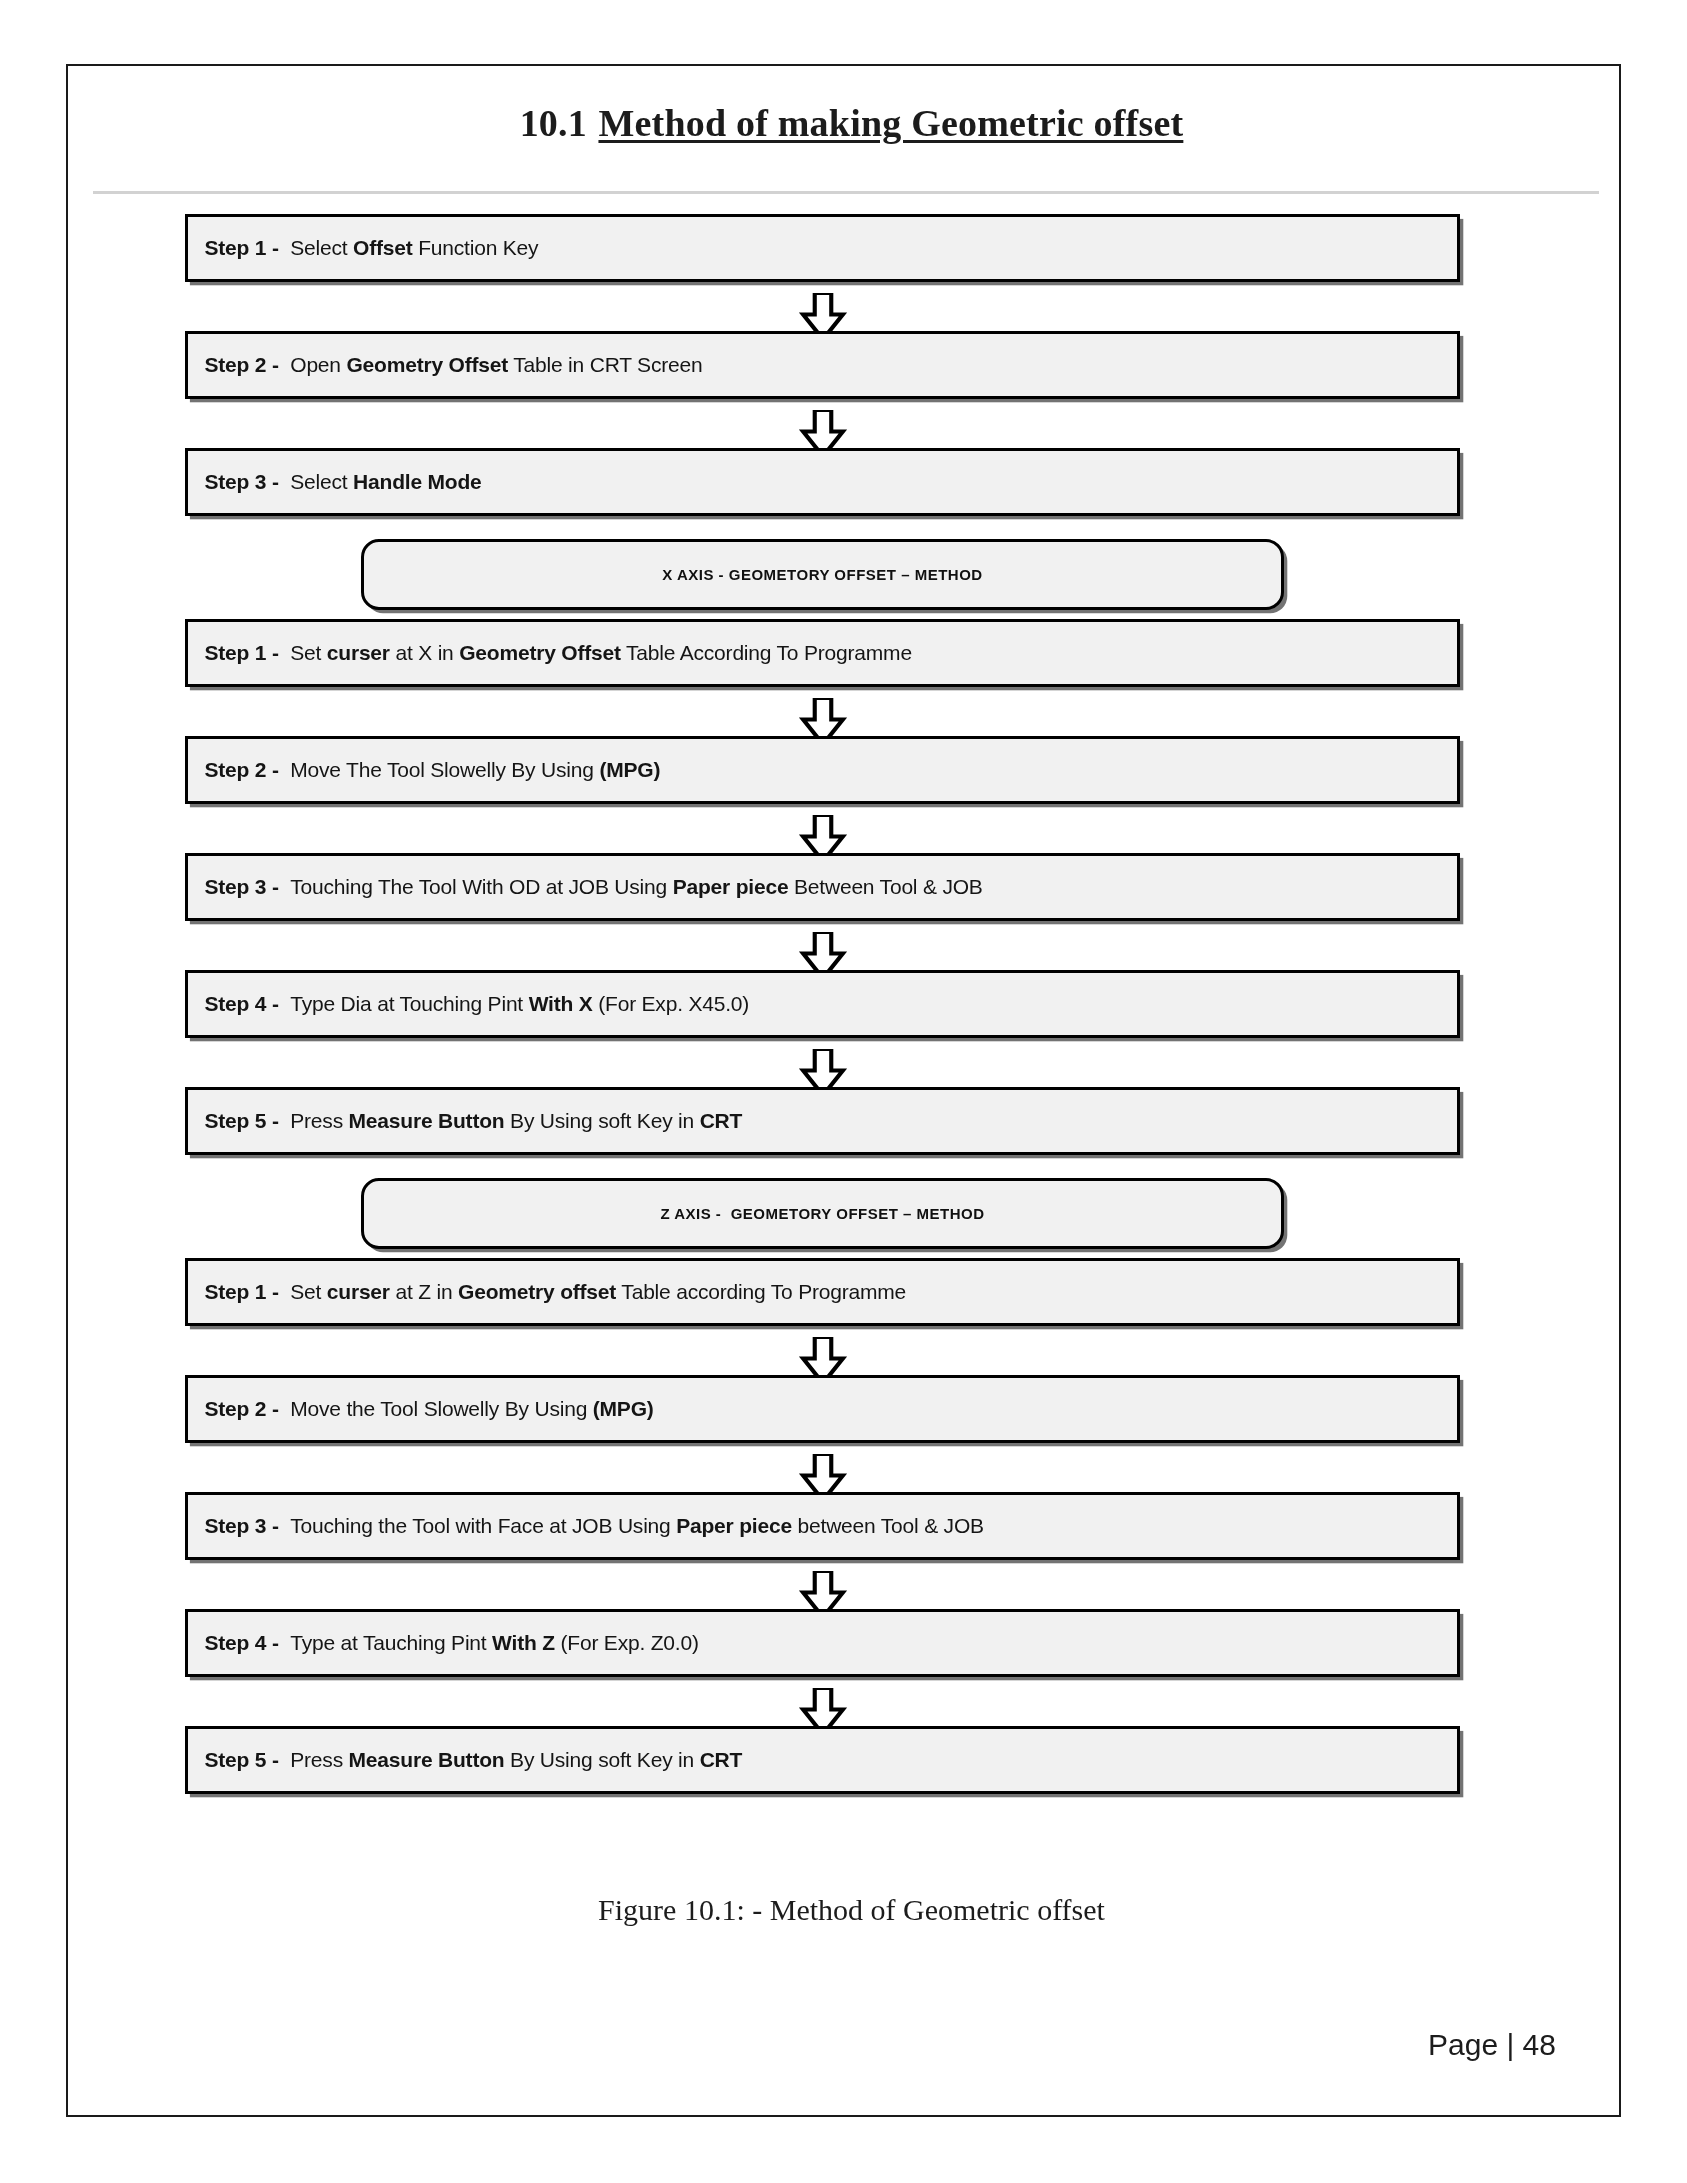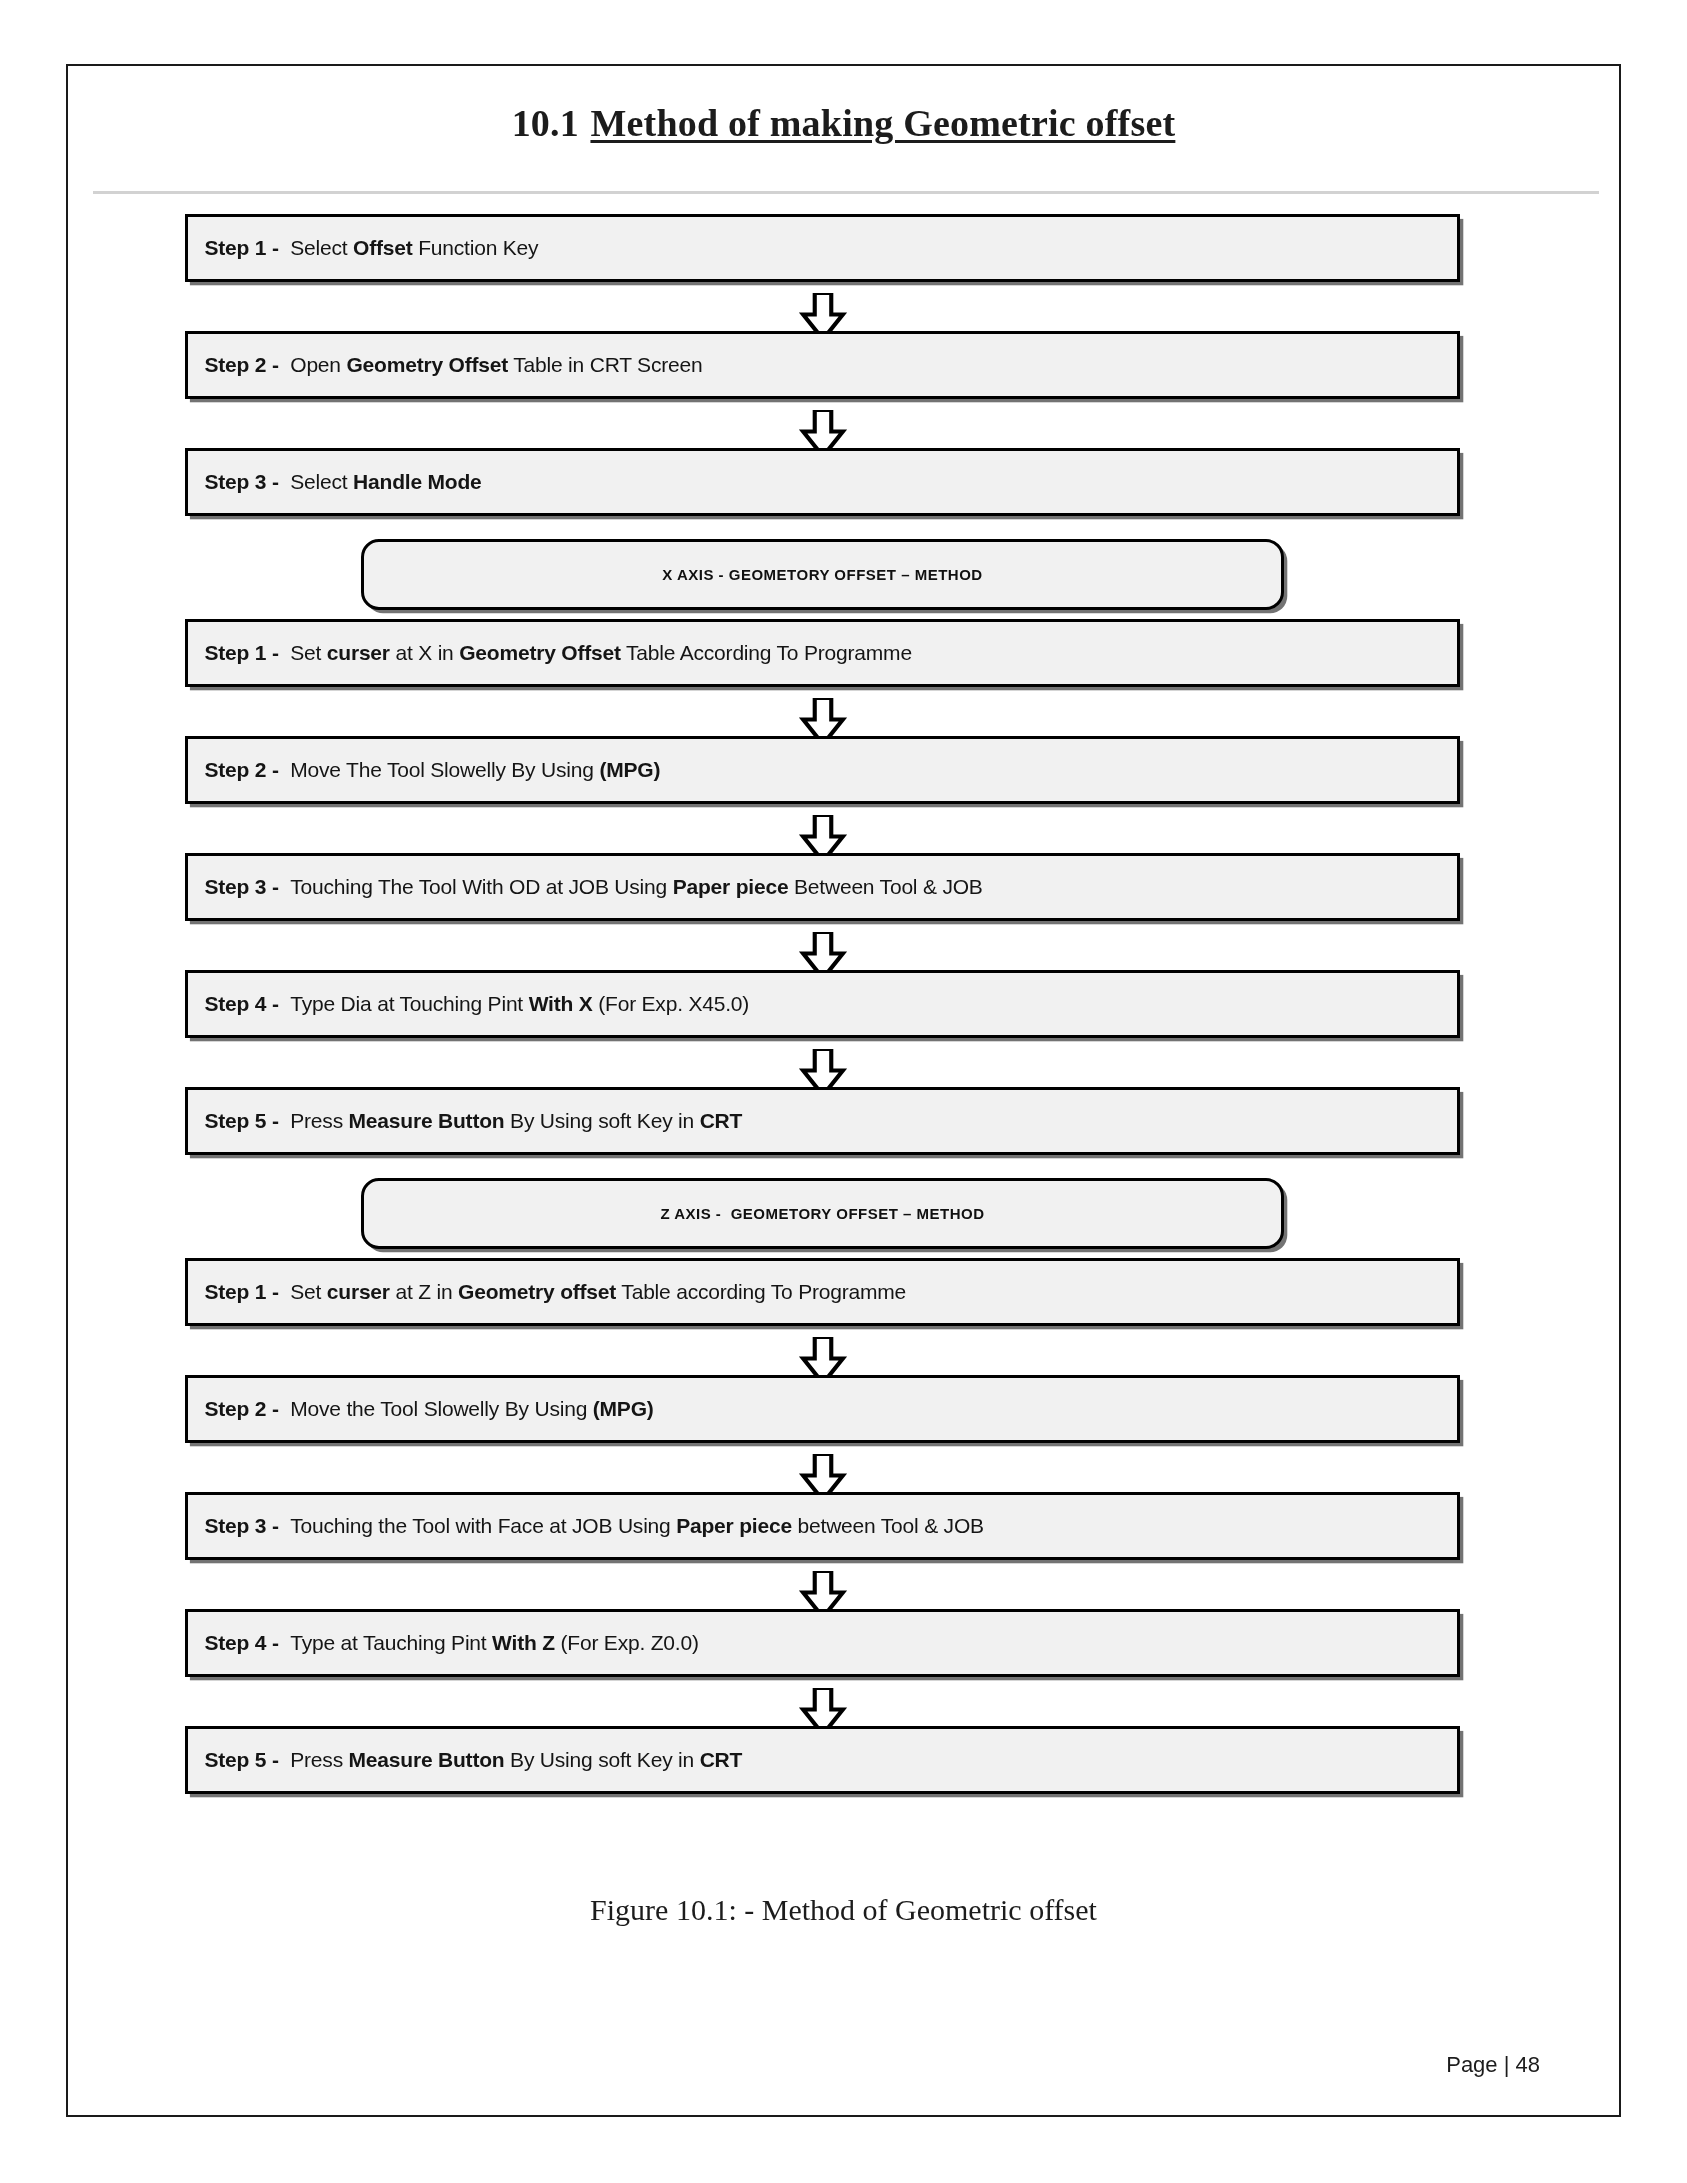--- a/index.html
+++ b/index.html
@@ -26,20 +26,21 @@
     box-sizing: border-box;
     background: #ffffff;
   }
 
   #page-inner {
     position: absolute;
     left: 0;
     top: 0;
     width: 100%;
     height: 100%;
+    padding-left: 16px;
   }
 
   
   #doc-title {
     position: absolute;
     left: 0;
     top: 35px;
     width: 100%;
     text-align: center;
     font-family: "Liberation Serif", serif;
@@ -161,23 +162,22 @@
     font-size: 30px;
     color: #1c1c1c;
   }
 
   
   #page-footer {
     position: absolute;
     right: 79px;
     top: 1962px;
     font-family: "Liberation Sans", sans-serif;
-    font-size: 22px;
+    font-size: 30px;
     color: #1c1c1c;
-    margin-top: 24px;
   }
 </style>
 </head>
 <body>
 
 <div id="page-frame">
   <div id="page-inner">
 
     <div id="doc-title">
       <span class="num">10.1</span><span class="ttext">Method of making Geometric offset</span>

